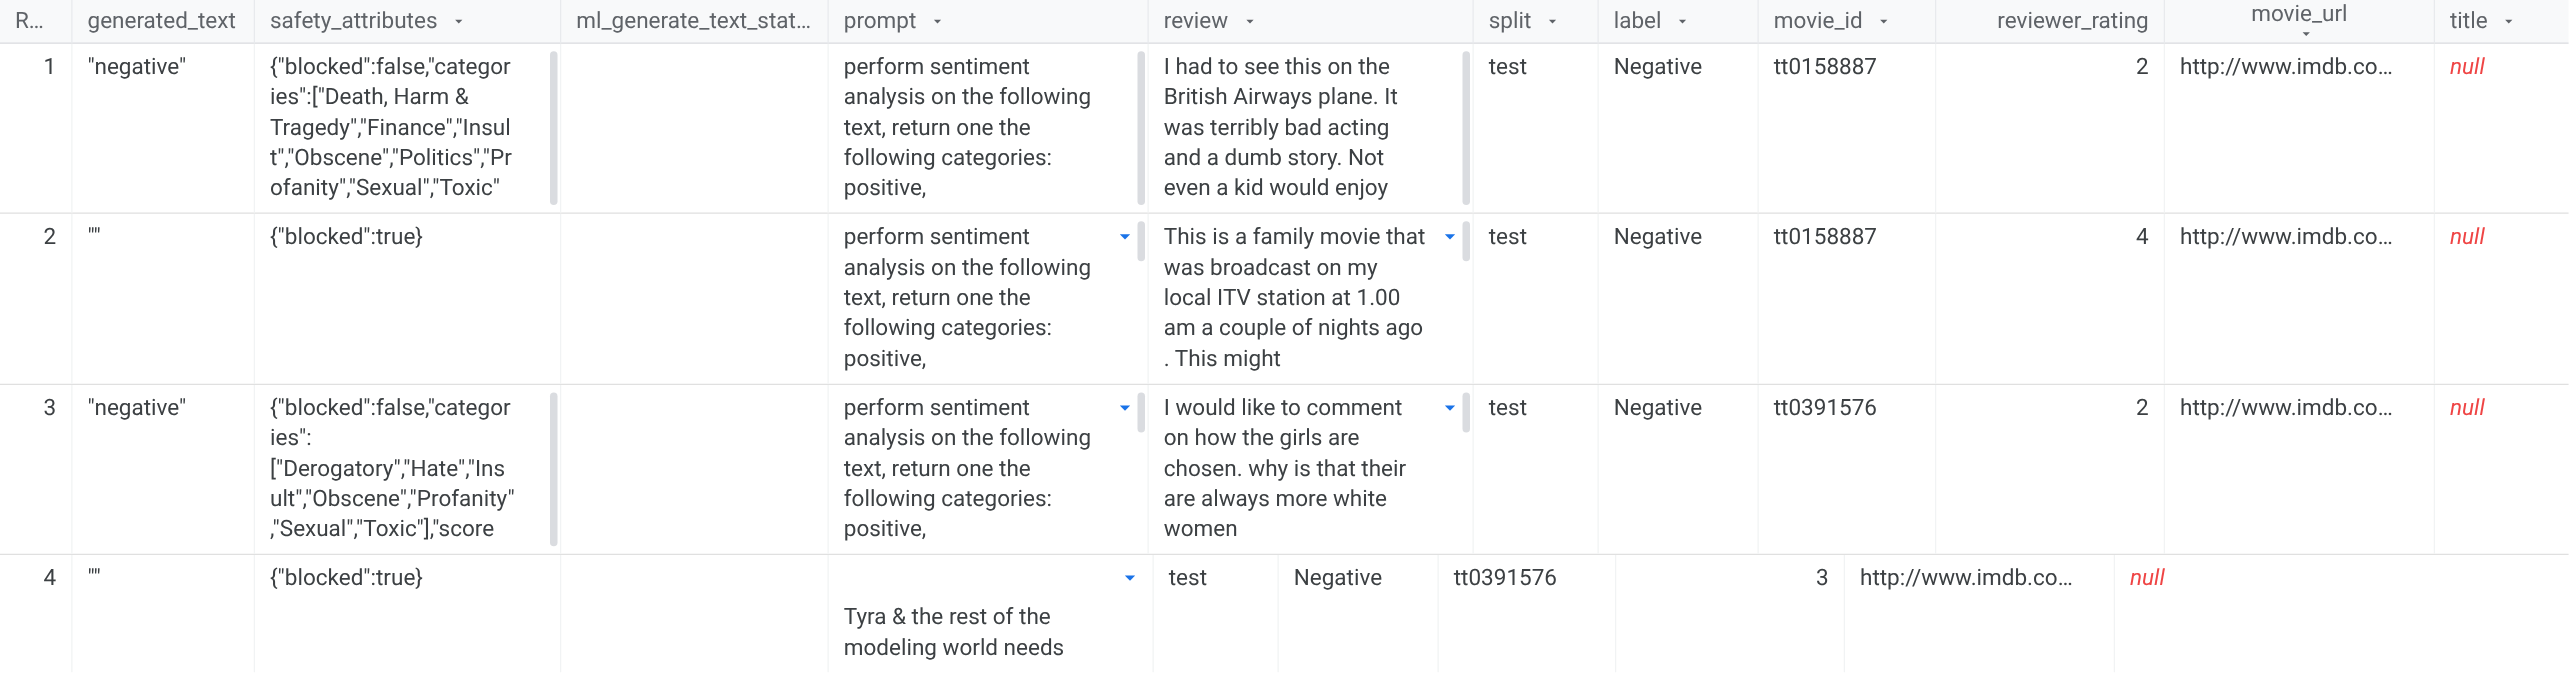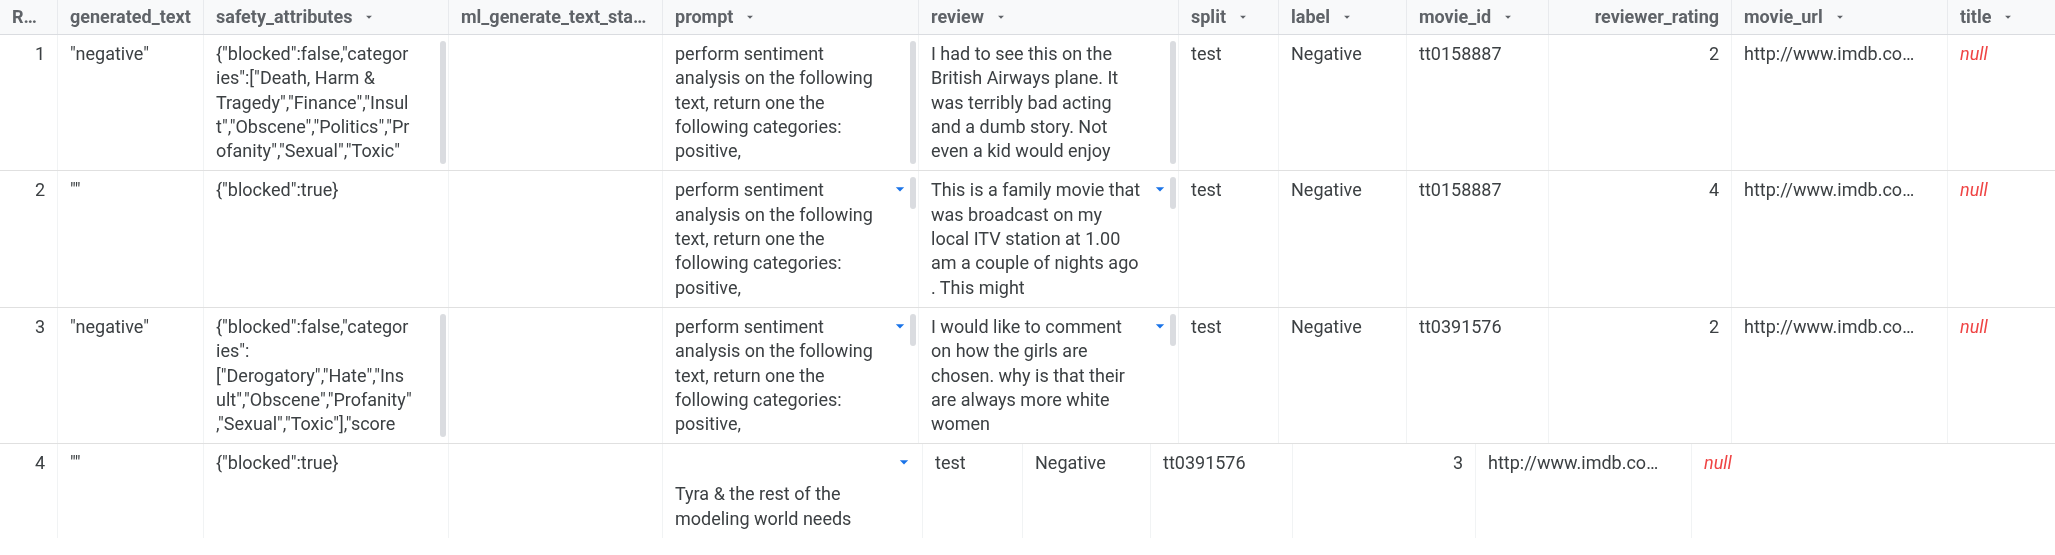--- a/index.html
+++ b/index.html
@@ -27,40 +27,40 @@
     color: #5f6368;
     font-weight: 400;
     align-items: center;
     height: 34px;
     padding: 0 12px;
     border-right: 1px solid #e8eaed;
     white-space: nowrap;
   }
   .hcell:last-child, .cell:last-child { border-right: none; }
   .cell { border-right: 1px solid #f1f3f4; }
-  .hlabel { overflow: hidden; text-overflow: ellipsis; font-weight: bold; }
+  .hlabel { overflow: hidden; text-overflow: ellipsis; }
   .dropdown-icon {
     margin-left: 10px;
     display: inline-flex;
     align-items: center;
     justify-content: center;
     color: #5f6368;
   }
   .dropdown-icon svg { width: 14px; height: 14px; }
   .col-row { width: 58px; justify-content: flex-end; text-align: right; }
   .col-gentext { width: 146px; }
   .col-safety { width: 245px; }
   .col-mlstatus { width: 214px; }
   .col-prompt { width: 256px; }
   .col-review { width: 260px; }
   .col-split { width: 100px; }
   .col-label { width: 128px; }
   .col-movieid { width: 142px; }
   .col-rating { width: 183px; }
-  .col-url { width: 216px; }
+  .col-url { width: 216px; flex-direction: column; }
   .col-title { width: 97px; flex: 1; }
   .text-content {
     word-wrap: break-word;
     overflow-wrap: break-word;
     white-space: normal;
   }
   .clipped {
     max-height: 128px;
     overflow: hidden;
   }

